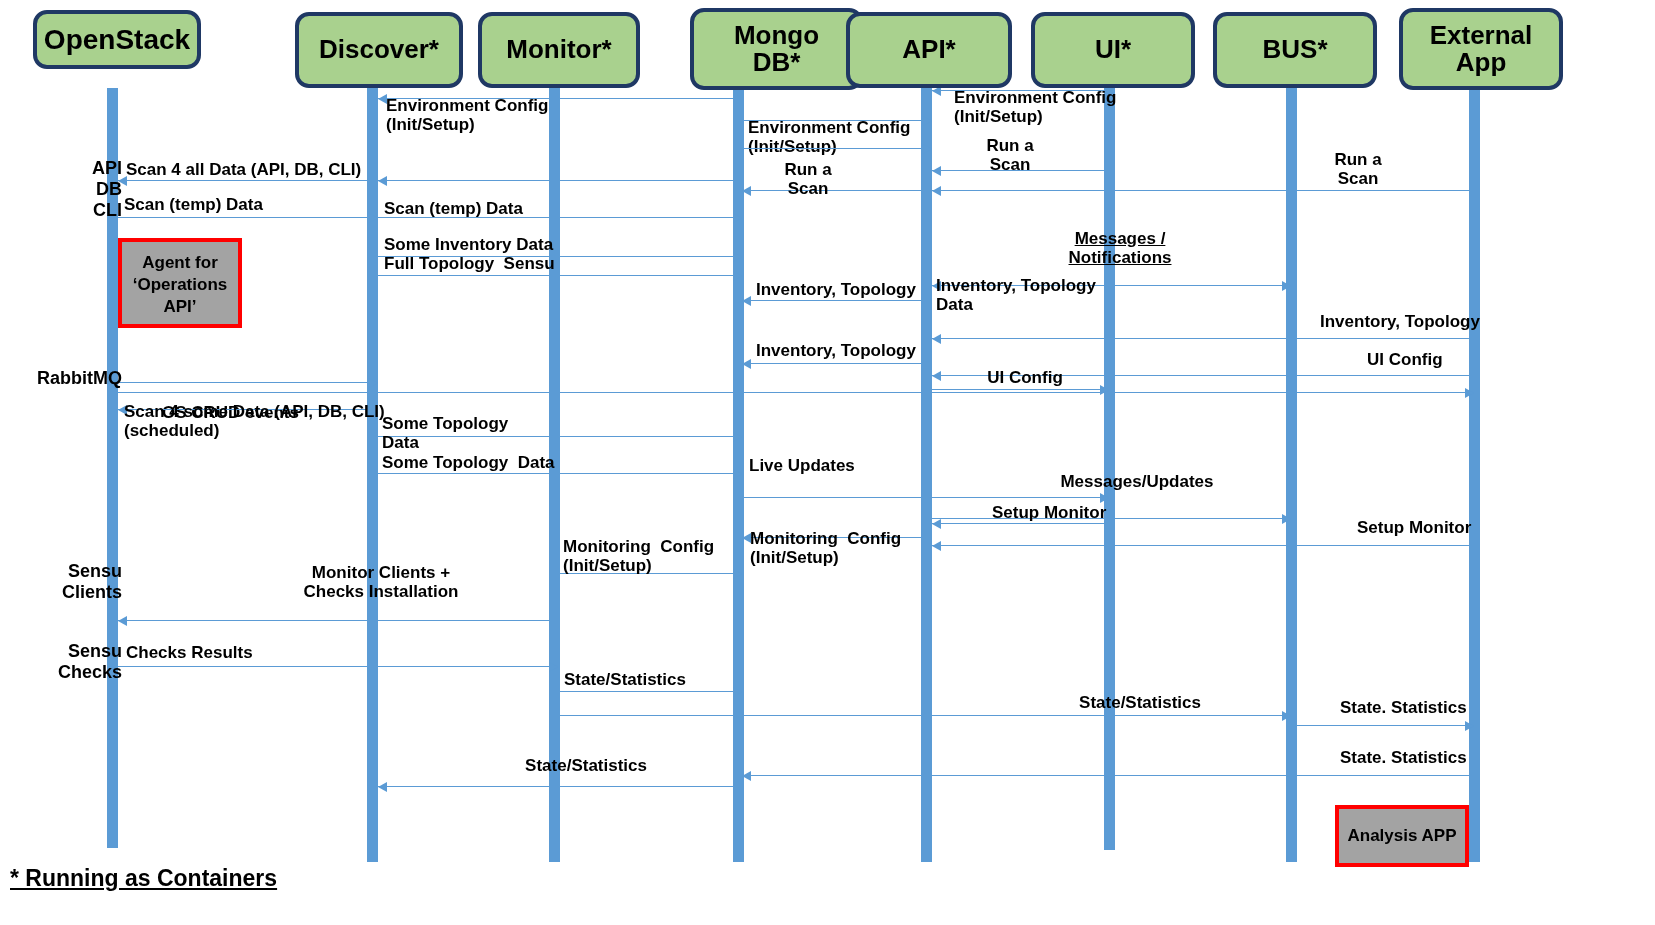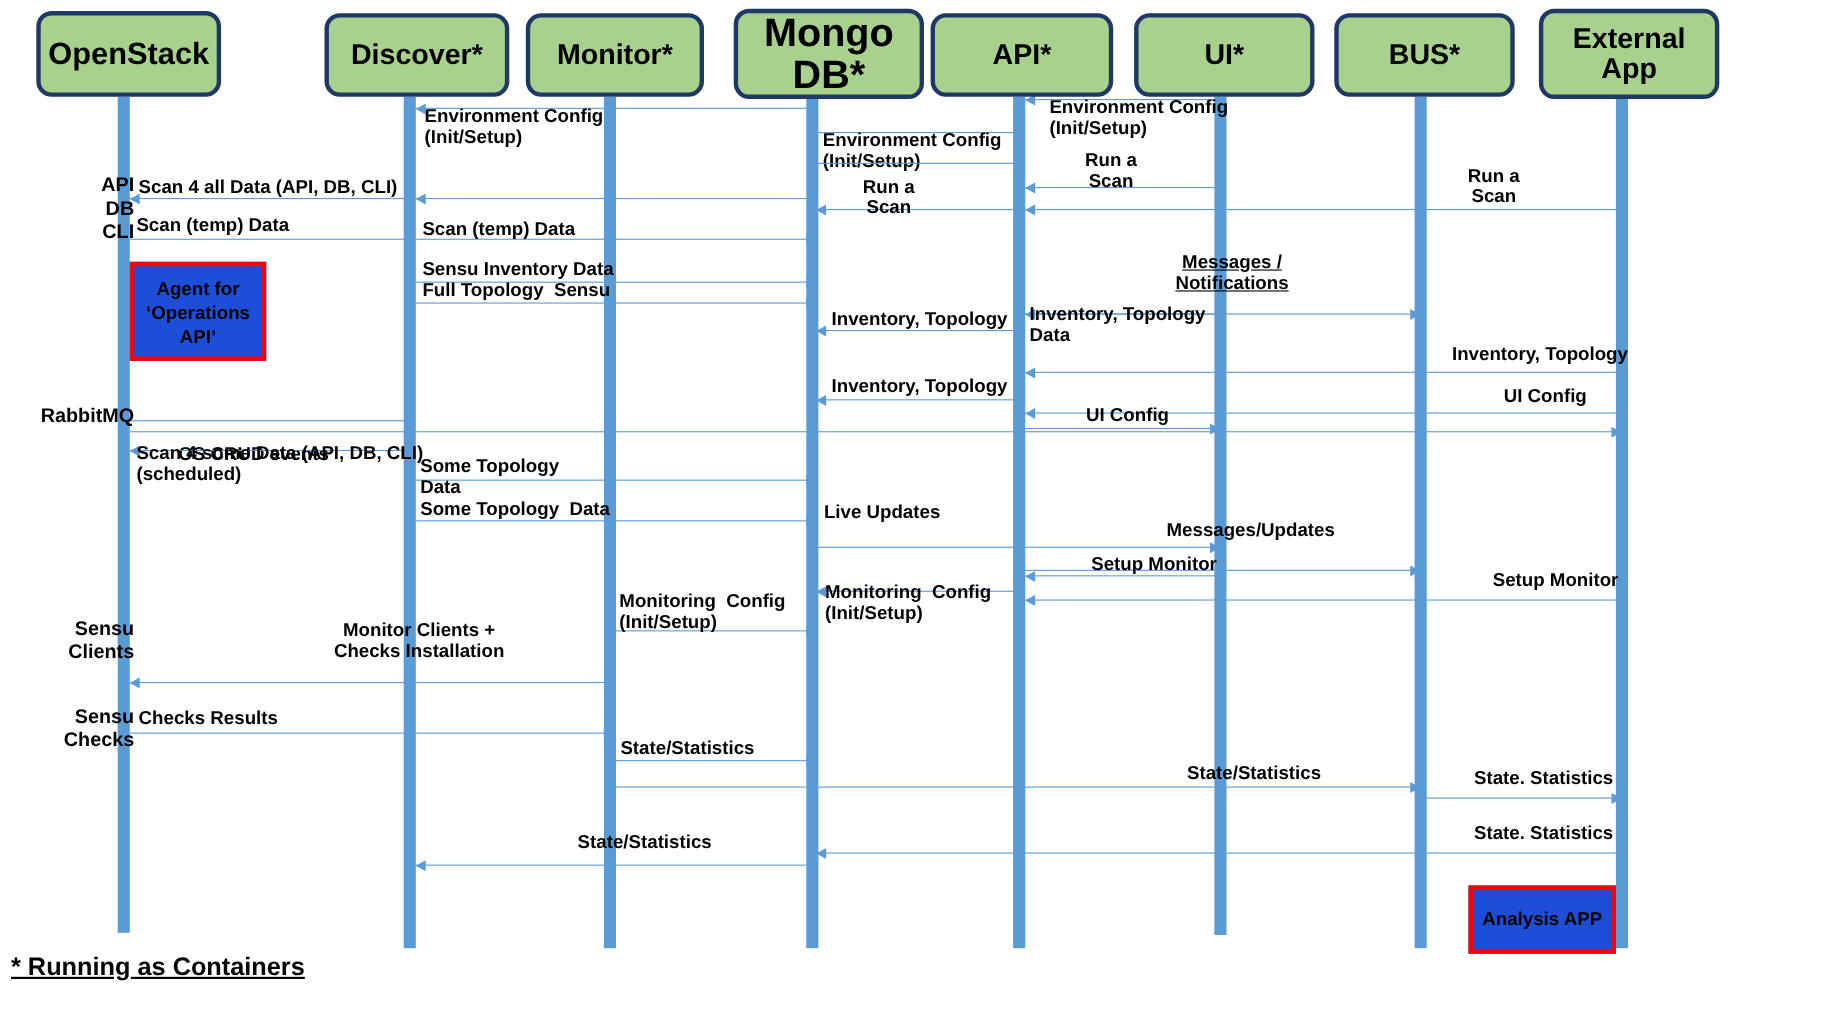--- a/index.html
+++ b/index.html
@@ -63,21 +63,21 @@
     color:#000;
     line-height:1.18;
     text-align:right;
     white-space:pre;
   }
 
   
   .redbox{
     position:absolute;
     border:4px solid #FF0000;
-    background:#1d4ed8;
+    background:#a3a3a3;
     box-sizing:border-box;
     font-weight:bold;
     font-size:17px;
     color:#000;
     line-height:1.3;
     display:flex;
     align-items:center;
     justify-content:center;
     text-align:center;
     white-space:pre-line;
@@ -143,21 +143,21 @@
       <div class="msgline" style="left: 378px; top: 180px; width: 364px;"></div>
       <div class="arrowhead left" style="top: 176px; left: 378px;"></div>
       <div class="msgline" style="left: 118px; top: 217px; width: 260px;"></div>
       <div class="arrowhead right" style="top: 213px; left: 369px;"></div>
       <div class="msgtext" style="left: 124px; top: 195px;">Scan (temp) Data</div>
       <div class="msgline" style="left: 378px; top: 217px; width: 364px;"></div>
       <div class="arrowhead right" style="top: 213px; left: 733px;"></div>
       <div class="msgtext" style="left: 384px; top: 199px;">Scan (temp) Data</div>
       <div class="msgline" style="left: 378px; top: 256px; width: 364px;"></div>
       <div class="arrowhead right" style="top: 252px; left: 733px;"></div>
-      <div class="msgtext" style="left: 384px; top: 235px;">Sensu Inventory Data</div>
+      <div class="msgtext" style="left: 384px; top: 235px;">Some Inventory Data</div>
       <div class="msgline" style="left: 378px; top: 275px; width: 364px;"></div>
       <div class="arrowhead right" style="top: 271px; left: 733px;"></div>
       <div class="msgtext" style="left: 384px; top: 254px;">Full Topology  Sensu</div>
       <div class="msgline" style="left: 932px; top: 285px; width: 359px;"></div>
       <div class="arrowhead right" style="top: 281px; left: 1282px;"></div>
       <div class="msgtext center" style="left: 1120px; top: 229px; transform: translateX(-50%); text-decoration: underline;">Messages /
 Notifications</div>
       <div class="msgline" style="left: 742px; top: 300px; width: 190px;"></div>
       <div class="arrowhead left" style="top: 296px; left: 742px;"></div>
       <div class="msgtext" style="left: 756px; top: 280px;">Inventory, Topology</div>
@@ -231,30 +231,30 @@
       <div class="msgtext" style="left: 1340px; top: 698px;">State. Statistics</div>
       <div class="msgline" style="left: 742px; top: 775px; width: 732px;"></div>
       <div class="arrowhead left" style="top: 771px; left: 742px;"></div>
       <div class="msgtext" style="left: 1340px; top: 748px;">State. Statistics</div>
       <div class="msgline" style="left: 378px; top: 786px; width: 364px;"></div>
       <div class="arrowhead left" style="top: 782px; left: 378px;"></div>
       <div class="msgtext rightal" style="left: 647px; top: 756px; transform: translateX(-100%);">State/Statistics</div>
     </div>
 
   <div id="participants">
-      <div class="participant" style="left: 33px; top: 10px; width: 168px; height: 78px; font-size: 28px;">
+      <div class="participant" style="left: 33px; top: 10px; width: 168px; height: 59px; font-size: 28px;">
         <span class="plabel" style="white-space: pre-line;">OpenStack</span>
       </div>
       <div class="participant" style="left: 295px; top: 12px; width: 168px; height: 76px; font-size: 26px;">
         <span class="plabel" style="white-space: pre-line;">Discover*</span>
       </div>
       <div class="participant" style="left: 478px; top: 12px; width: 162px; height: 76px; font-size: 26px;">
         <span class="plabel" style="white-space: pre-line;">Monitor*</span>
       </div>
-      <div class="participant" style="left: 667px; top: 8px; width: 173px; height: 82px; font-size: 36px;">
+      <div class="participant" style="left: 690px; top: 8px; width: 173px; height: 82px; font-size: 26px;">
         <span class="plabel" style="white-space: pre-line;">Mongo
 DB*</span>
       </div>
       <div class="participant" style="left: 846px; top: 12px; width: 166px; height: 76px; font-size: 26px;">
         <span class="plabel" style="white-space: pre-line;">API*</span>
       </div>
       <div class="participant" style="left: 1031px; top: 12px; width: 164px; height: 76px; font-size: 26px;">
         <span class="plabel" style="white-space: pre-line;">UI*</span>
       </div>
       <div class="participant" style="left: 1213px; top: 12px; width: 164px; height: 76px; font-size: 26px;">

